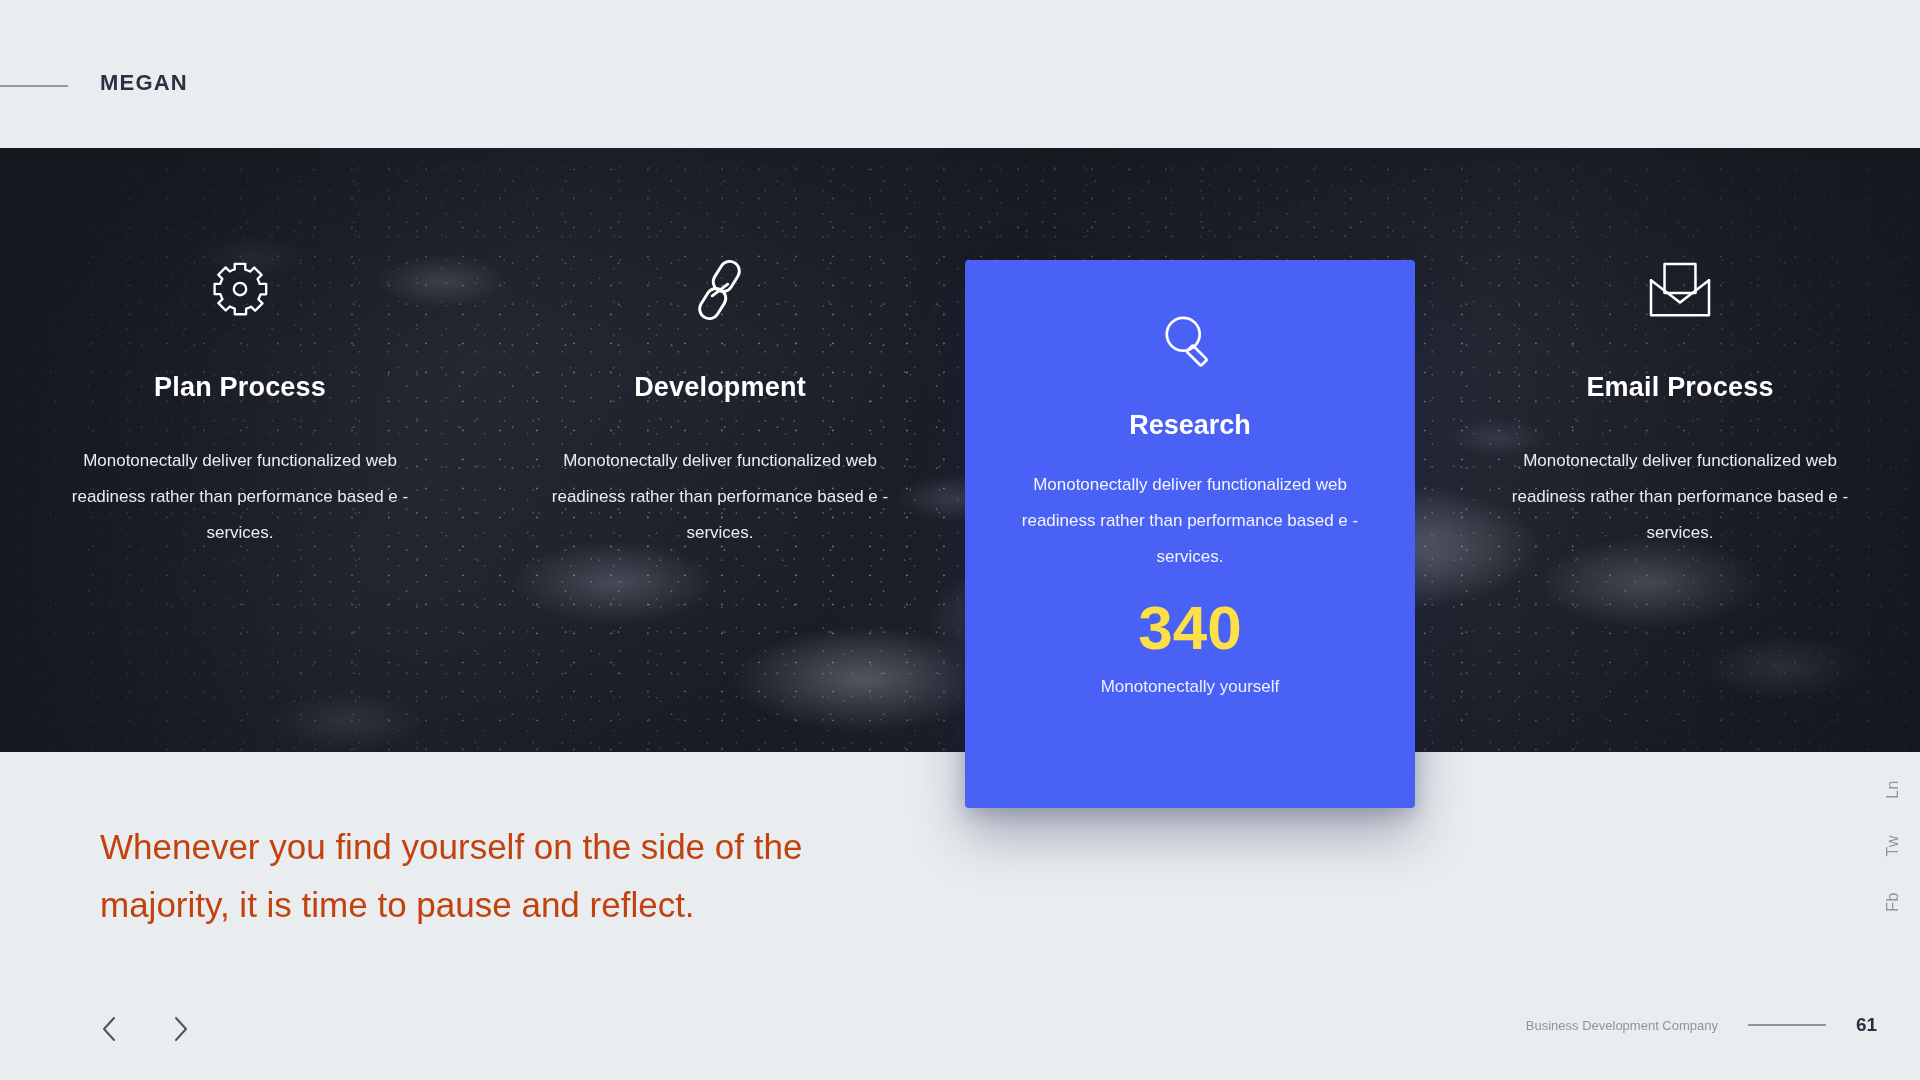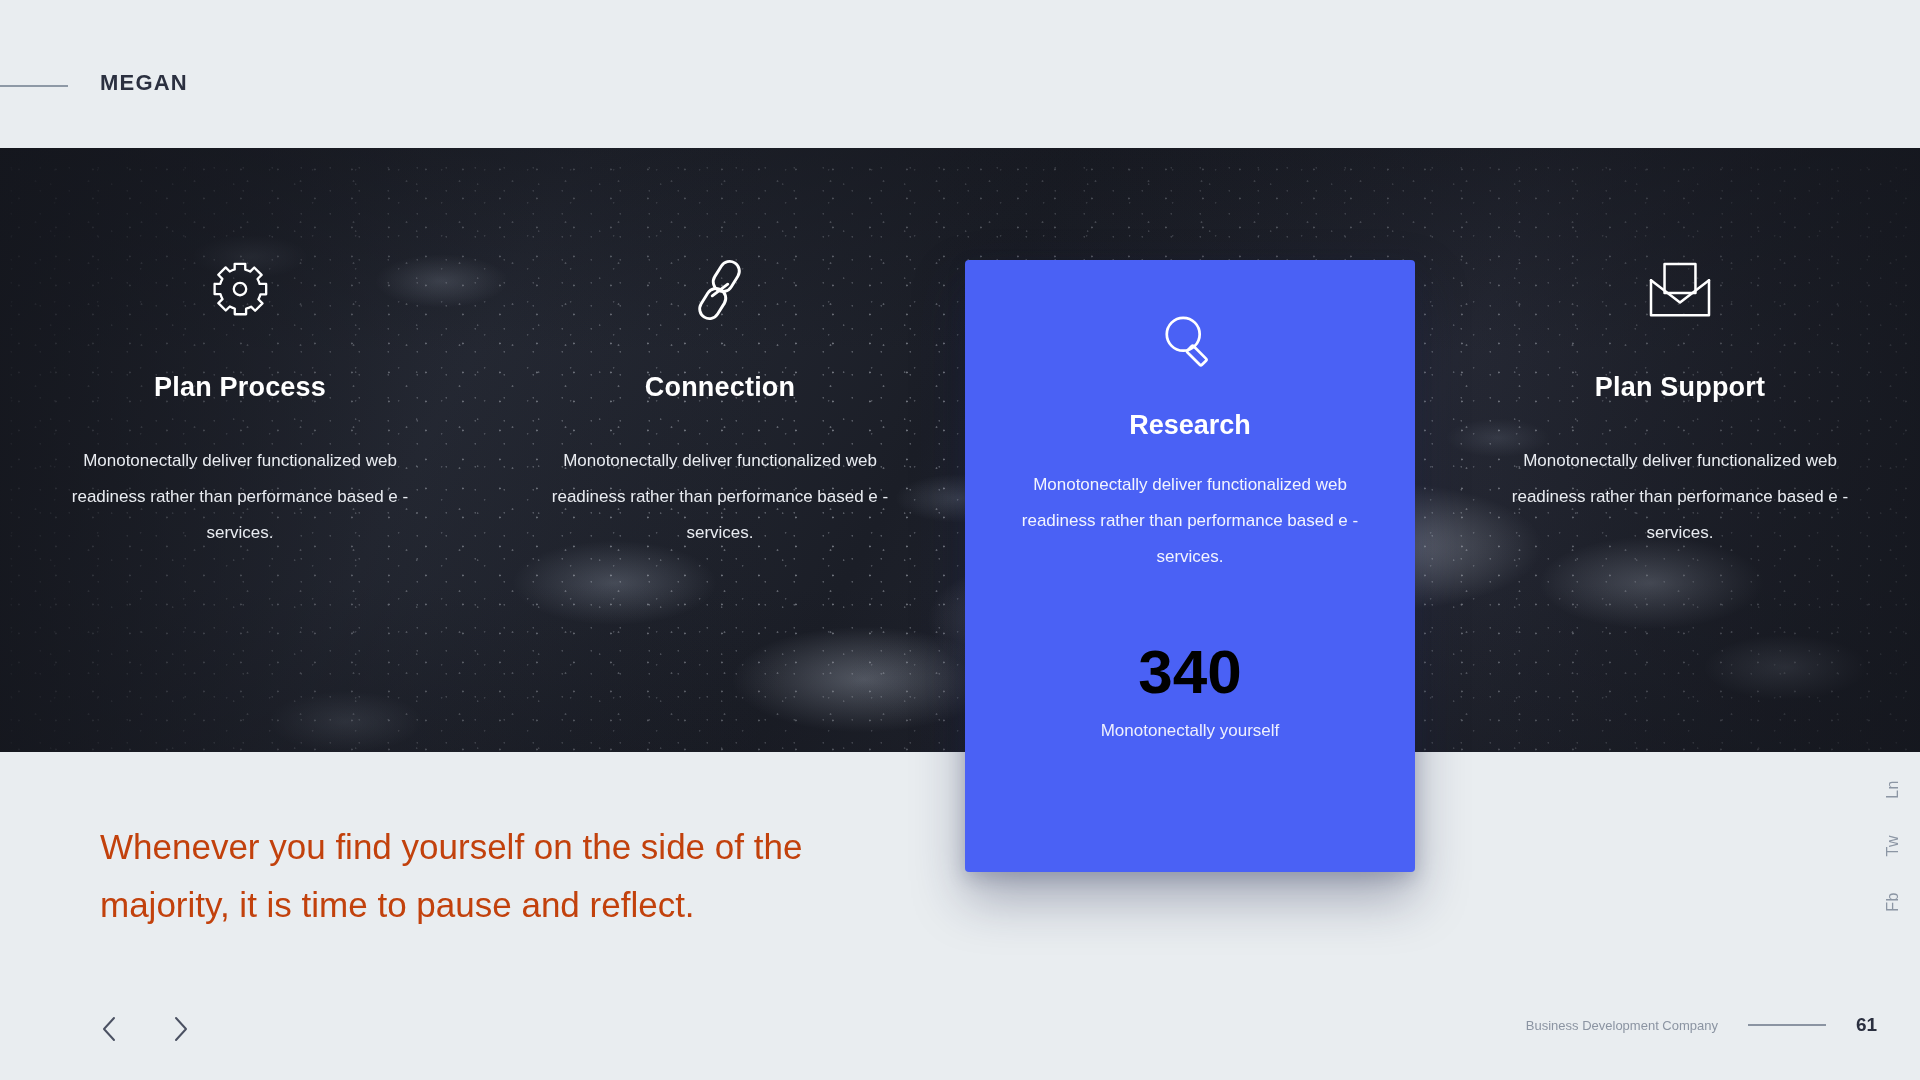--- a/index.html
+++ b/index.html
@@ -83,36 +83,36 @@
     margin-top:34px;
     font-size:27px; font-weight:bold; color:#ffffff; letter-spacing:.2px;
   }
   .feature p{
     margin-top:26px; width:340px; text-align:center;
     font-size:17px; line-height:36px; color:#e9ecf1; font-weight:400;
   }
 
   
   .card{
-    position:absolute; left:965px; top:260px; width:450px; height:612px;
+    position:absolute; left:965px; top:260px; width:450px; height:548px;
     background:#4a61f5; border-radius:4px;
     box-shadow:0 26px 52px rgba(28,36,74,.34), 0 6px 18px rgba(28,36,74,.18);
     display:flex; flex-direction:column; align-items:center;
     padding-top:48px; z-index:5;
   }
   .card .ficon{ height:68px; display:flex; align-items:center; justify-content:center; }
   .card h3{
     margin-top:34px; font-size:27px; font-weight:bold; color:#ffffff;
   }
   .card p.desc{
     margin-top:26px; width:360px; text-align:center;
     font-size:17px; line-height:36px; color:#f2f4fe;
   }
   .card .stat-num{
-    margin-top:66px; font-size:62px; font-weight:bold; color:#000000; line-height:1;
+    margin-top:22px; font-size:62px; font-weight:bold; color:#fde047; line-height:1;
   }
   .card .stat-label{
     margin-top:18px; font-size:17px; color:#eef0fd;
   }
 
   
   .quote{
     position:absolute; left:100px; top:818px; width:820px;
     font-size:35px; line-height:58px; font-weight:300; color:#c2410c;
   }
@@ -176,39 +176,39 @@
     </div>
 
     <div class="feature">
       <div class="ficon">
         <svg width="56" height="62" viewBox="0 0 56 64" fill="none" stroke="#ffffff" stroke-width="3" stroke-linecap="round">
           <rect x="24.5" y="1.5" width="20" height="33" rx="10" transform="rotate(32 34.5 18)"></rect>
           <rect x="10.5" y="29.5" width="20" height="33" rx="10" transform="rotate(32 20.5 46)"></rect>
           <line x1="20" y1="38" x2="36" y2="26"></line>
         </svg>
       </div>
-      <h3>Connection</h3>
+      <h3>Development</h3>
       <p>Monotonectally deliver functionalized web readiness rather than performance based e - services.</p>
     </div>
 
     <div class="feature" style="visibility:hidden">
       <div class="ficon"></div>
       <h3>Research</h3>
       <p>Monotonectally deliver functionalized web readiness rather than performance based e - services.</p>
     </div>
 
     <div class="feature">
       <div class="ficon">
         <svg width="64" height="58" viewBox="0 0 66 60" fill="none" stroke="#ffffff" stroke-width="2.6" stroke-linejoin="round" stroke-linecap="round">
           <rect x="17" y="3" width="32" height="30"></rect>
           <path d="M3 20 L33 43 L63 20"></path>
           <path d="M3 20 V56 H63 V20"></path>
         </svg>
       </div>
-      <h3>Plan Support</h3>
+      <h3>Email Process</h3>
       <p>Monotonectally deliver functionalized web readiness rather than performance based e - services.</p>
     </div>
 
   </div>
 
   <div class="card">
     <div class="ficon">
       <svg width="60" height="60" viewBox="0 0 62 62" fill="none" stroke="#ffffff" stroke-width="2.8" stroke-linecap="round" stroke-linejoin="round">
         <circle cx="24" cy="23" r="17"></circle>
         <rect x="33.5" y="34.5" width="9" height="21" rx="1.5" transform="rotate(-45 38 45)"></rect>

